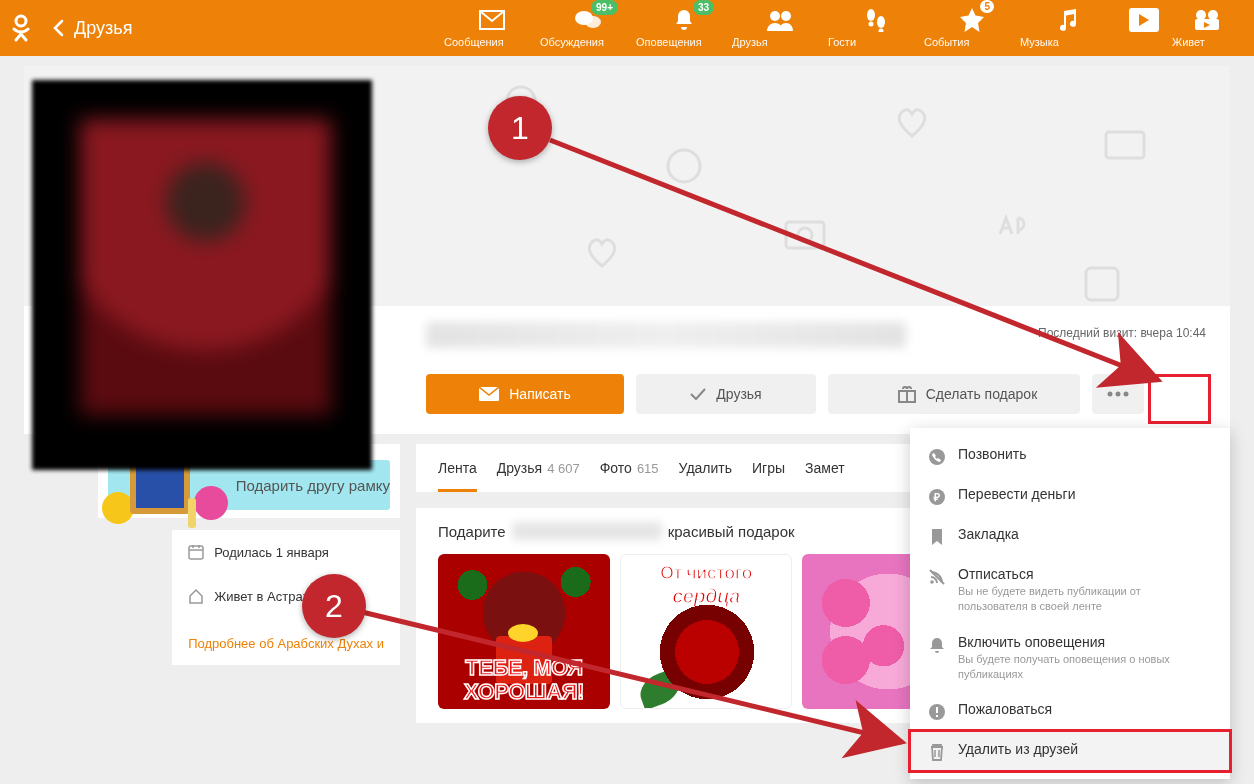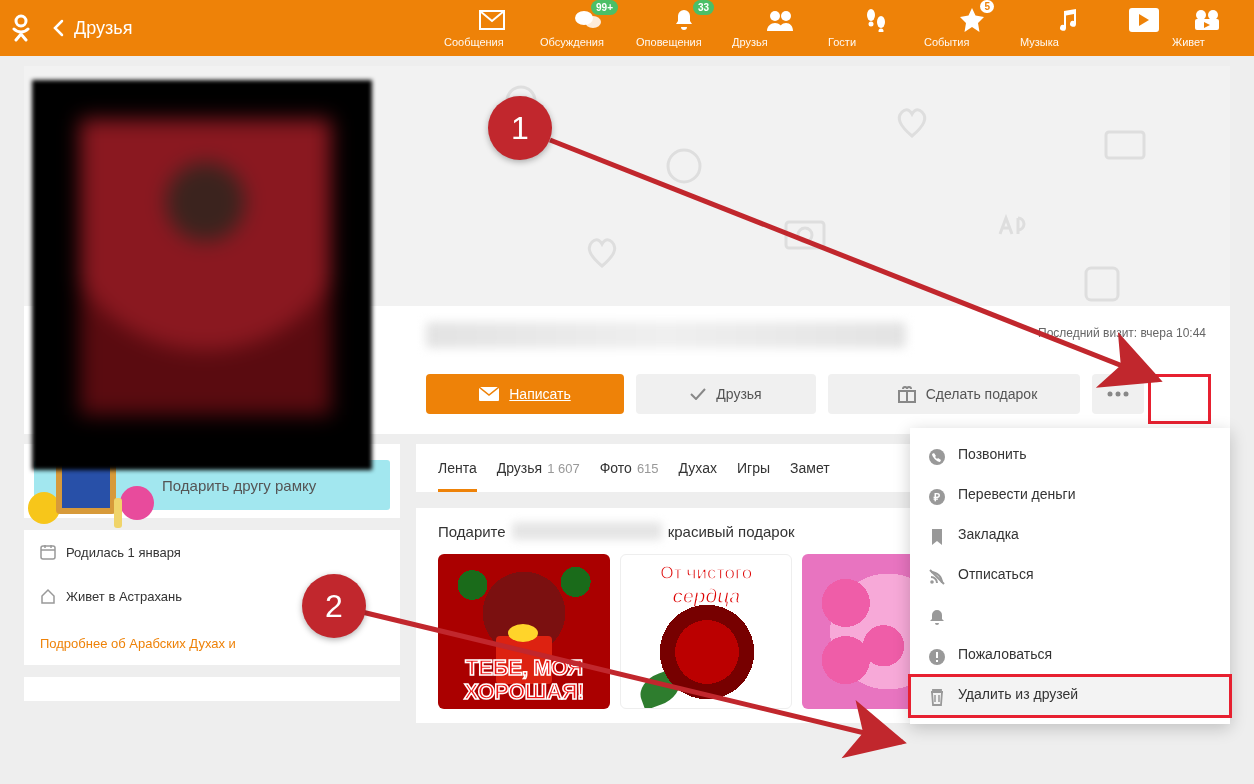--- a/index.html
+++ b/index.html
@@ -13,35 +13,35 @@
 .navitems { display: flex; align-items: flex-start; height: 56px; padding-top: 6px; padding-right: 12px; }
 .navitem { display: flex; flex-direction: column; width: 96px; position: relative; cursor: pointer; }
 .navitem .iconwrap { height: 28px; display: flex; align-items: center; justify-content: center; position: relative; }
 .navitem .lbl { font-size: 11px; margin-top: 2px; color: #fff; opacity: .95; }
 .badge { position: absolute; top: -6px; right: 18px; background: #4bbf67; color: #fff; font-size: 10px; border-radius: 9px; padding: 1px 5px; line-height: 13px; font-weight: bold; }
 .navicon svg { fill: #fff; }
 .playbtn { width: 30px; height: 24px; background: #fff; border-radius: 3px; display: flex; align-items: center; justify-content: center; }
 
 
 .page { padding: 10px 24px 0 24px; display: flex; gap: 16px; }
-.leftcol { width: 376px; display: flex; flex-direction: column; gap: 12px; }
+.leftcol { width: 376px; display: flex; flex-direction: column; gap: 12px; align-items: flex-end; }
 .rightcol { flex: 1; display: flex; flex-direction: column; gap: 16px; }
 
 
 .hdrcard { background: #fff; position: relative; }
 .cover { height: 240px; background: #f2f2f2; position: relative; overflow: hidden; }
 .cover .bgicons { position: absolute; inset: 0; opacity: .08; }
 .avatar { position: absolute; left: 8px; top: 14px; width: 340px; height: 390px; background: #000; z-index: 3; filter: blur(2px); }
 .avatar .blob { position: absolute; inset: 10% 12% 14% 14%; background: radial-gradient(circle at 50% 28%, #3b231e 0 16%, #8a1820 16% 60%, #5a0b10 60% 100%); filter: blur(10px); }
 .hdrlow { padding: 16px 24px 20px 402px; position: relative; }
 .blurtitle { width: 480px; height: 26px; background: linear-gradient(90deg,#e3e3e3,#efefef,#e3e3e3); filter: blur(5px); border-radius: 4px; }
 .visit { position: absolute; right: 24px; top: 20px; font-size: 12px; color: #666; }
 .actionrow { display: flex; gap: 12px; margin-top: 26px; }
 .btn { height: 40px; border-radius: 4px; display: flex; align-items: center; justify-content: center; gap: 10px; font-size: 14px; cursor: pointer; border: none; }
-.btn-orange { background: #ee8208; color: #fff; width: 198px; text-decoration: underline; }
+.btn-orange { background: #ee8208; color: #fff; width: 198px; }
 .btn-grey { background: #f0f0f0; color: #555; width: 180px; }
 .btn-grey2 { background: #f0f0f0; color: #555; width: 252px; padding-left: 27px; }
 .btn-more { background: #f0f0f0; width: 52px; height: 40px; border-radius: 4px; display:flex; align-items:center; justify-content:center; cursor:pointer; border:none; }
 .more-highlight { position:absolute; right: 19px; top: 68px; width: 63px; height: 50px; border: 3px solid #e72030; pointer-events:none; }
 
 
 .card { background: #fff; padding: 14px 16px; }
 .framepromo { background: #a2e7ef; height: 50px; border-radius: 3px; display:flex; align-items:center; padding-left: 128px; color:#555; font-size:15px; position:relative; cursor:pointer; }
 .framepromo .deco { position:absolute; left:-6px; top:-20px; width:130px; height:90px; }
 .deco .flower1{position:absolute;left:0;bottom:6px;width:32px;height:32px;background:#f7c61a;border-radius:50%;}
@@ -319,28 +319,28 @@
     <div class="greybox"></div>
   </div>
 
   <div class="rightcol">
     <div class="tabs">
       <div class="tab active">
           <span>Лента</span>
         </div>
       <div class="tab">
           <span>Друзья</span>
-          <span class="tabcnt">1 607</span>
+          <span class="tabcnt">4 607</span>
         </div>
       <div class="tab">
           <span>Фото</span>
           <span class="tabcnt">615</span>
         </div>
       <div class="tab">
-          <span>Духах</span>
+          <span>Удалить</span>
         </div>
       <div class="tab">
           <span>Игры</span>
         </div>
       <div class="tab">
           <span>Замет</span>
         </div>
     </div>
 
     <div class="giftcard">
@@ -400,26 +400,31 @@
       </div>
   </div>
   <div class="dditem">
     <svg width="18" height="18" viewBox="0 0 18 18">
         <path d="M3 9a6 6 0 016 6M3 4a11 11 0 0111 11" stroke="#999" stroke-width="2" fill="none"></path>
         <circle cx="4" cy="14" r="1.8" fill="#999"></circle>
         <path d="M2 2l14 14" stroke="#999" stroke-width="2"></path>
       </svg>
     <div class="ddtext">
         <div class="ddlabel">Отписаться</div>
+        <div class="ddsub">Вы не будете видеть публикации от пользователя в своей ленте</div>
       </div>
   </div>
   <div class="dditem">
     <svg width="18" height="18" viewBox="0 0 18 18">
         <path d="M9 2a5 5 0 015 5v4l2 2H2l2-2V7a5 5 0 015-5zM7 15a2 2 0 004 0" fill="#999"></path>
       </svg>
+    <div class="ddtext">
+        <div class="ddlabel">Включить оповещения</div>
+        <div class="ddsub">Вы будете получать оповещения о новых публикациях</div>
+      </div>
   </div>
   <div class="dditem">
     <svg width="18" height="18" viewBox="0 0 18 18">
         <circle cx="9" cy="9" r="8" fill="#999"></circle>
         <rect x="8" y="4" width="2" height="6" fill="#fff"></rect>
         <rect x="8" y="12" width="2" height="2" fill="#fff"></rect>
       </svg>
     <div class="ddtext">
         <div class="ddlabel">Пожаловаться</div>
       </div>

